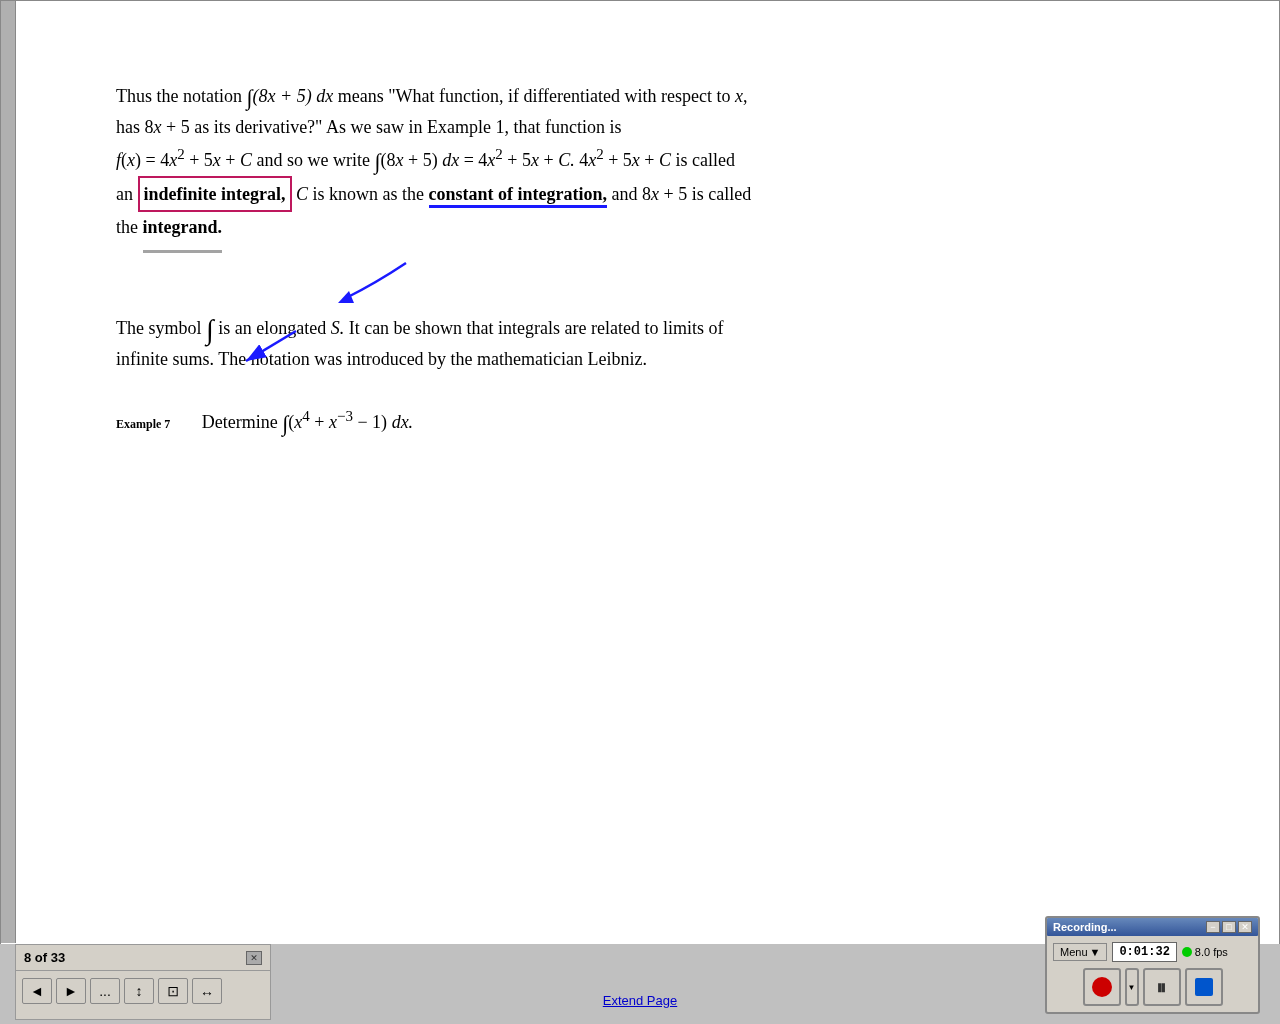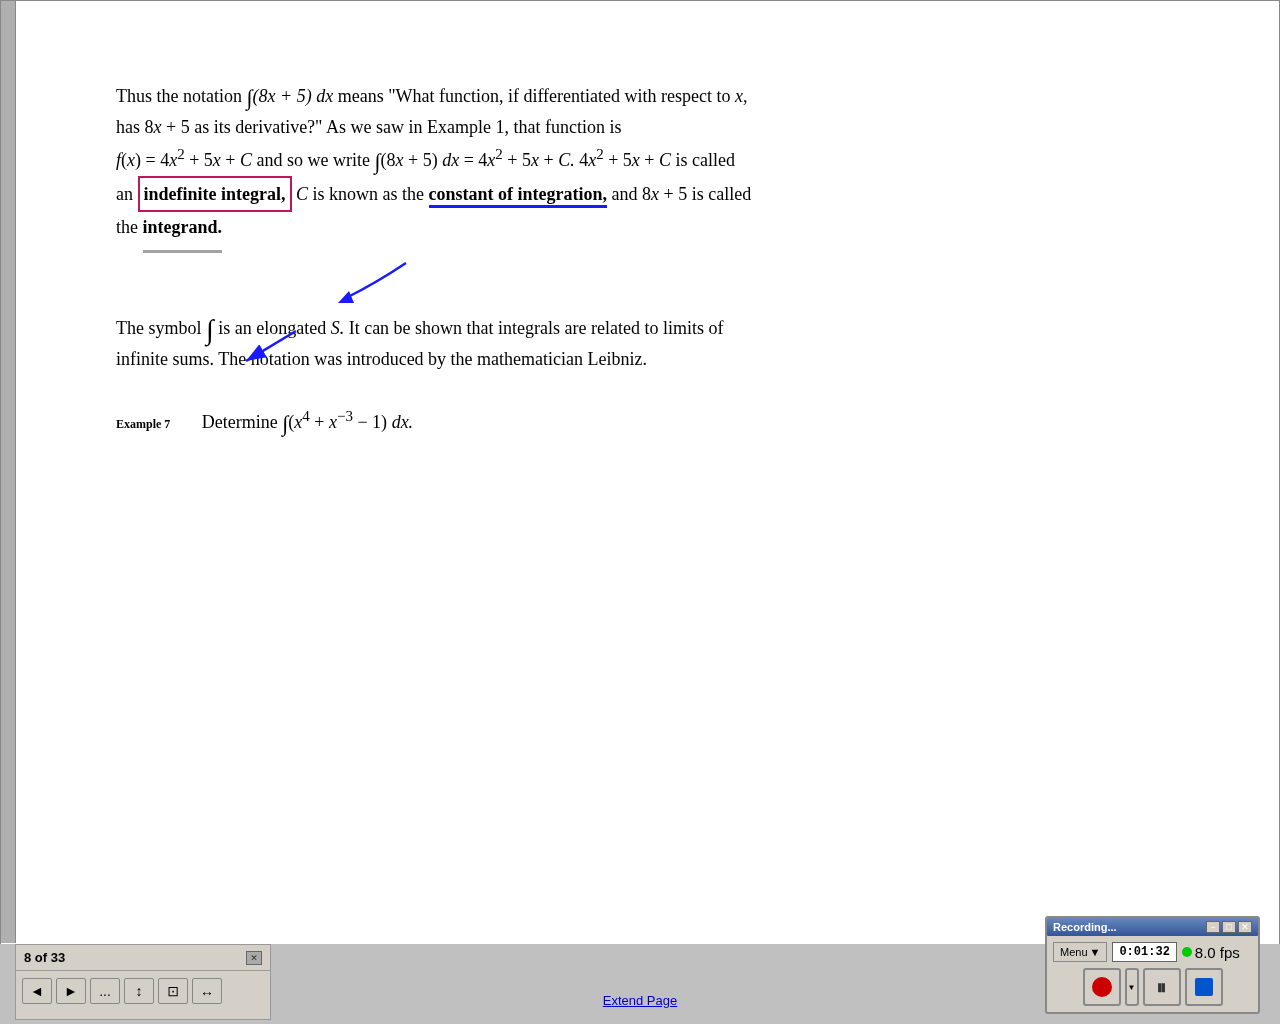--- a/index.html
+++ b/index.html
@@ -254,29 +254,29 @@
       <span style="font-size:11px; font-weight:bold;">Recording...</span>
       <div style="display:flex; gap:2px;">
         <div style="width:14px; height:12px; background:#d4d0c8; border:1px solid #666; display:flex; align-items:center; justify-content:center; font-size:9px; cursor:pointer;">−</div>
         <div style="width:14px; height:12px; background:#d4d0c8; border:1px solid #666; display:flex; align-items:center; justify-content:center; font-size:9px; cursor:pointer;">□</div>
         <div style="width:14px; height:12px; background:#d4d0c8; border:1px solid #666; display:flex; align-items:center; justify-content:center; font-size:9px; cursor:pointer;">✕</div>
       </div>
     </div>
 
     <div style="padding:6px;">
 
-      <div style="display:flex; gap:5px; margin-bottom:6px;">
+      <div style="display:flex; align-items:center; gap:5px; margin-bottom:6px;">
         <div style="display:flex; align-items:center; gap:2px; background:#d4d0c8; border:1px solid #888; padding:2px 6px; cursor:pointer; font-size:11px;">
           <span>Menu</span>
           <span>▼</span>
         </div>
         <div style="background:white; border:1px solid #666; padding:2px 6px; font-size:12px; font-weight:bold; font-family:'Courier New',monospace; min-width:58px; text-align:center;">0:01:32</div>
         <div style="display:flex; align-items:center; gap:3px;">
           <div style="width:10px; height:10px; background:#00cc00; border-radius:50%;"></div>
-          <span style="font-size:15px;">8.0 fps</span>
+          <span style="font-size:11px;">8.0 fps</span>
         </div>
       </div>
 
       <div style="display:flex; align-items:center; gap:4px; justify-content:center;">
         <div style="width:38px; height:38px; background:#d4d0c8; border:2px solid #888; border-radius:3px; display:flex; align-items:center; justify-content:center; cursor:pointer;">
           <div style="width:20px; height:20px; background:#cc0000; border-radius:50%;"></div>
         </div>
         <div style="width:14px; height:38px; background:#d4d0c8; border:2px solid #888; border-radius:3px; display:flex; align-items:center; justify-content:center; cursor:pointer; font-size:8px;">▼</div>
         <div style="width:38px; height:38px; background:#d4d0c8; border:2px solid #888; border-radius:3px; display:flex; align-items:center; justify-content:center; cursor:pointer; font-size:20px; color:#333; font-weight:bold;">
           <span>⏸</span>

